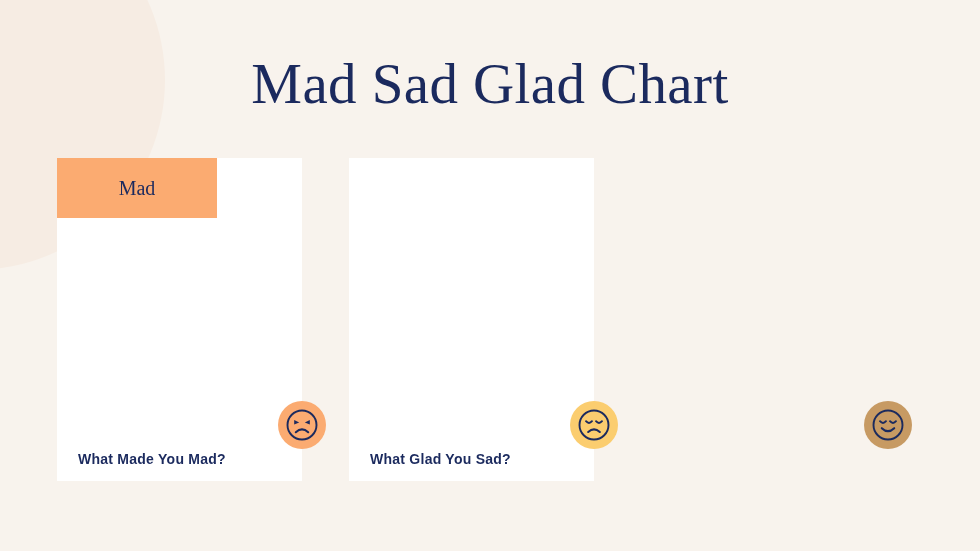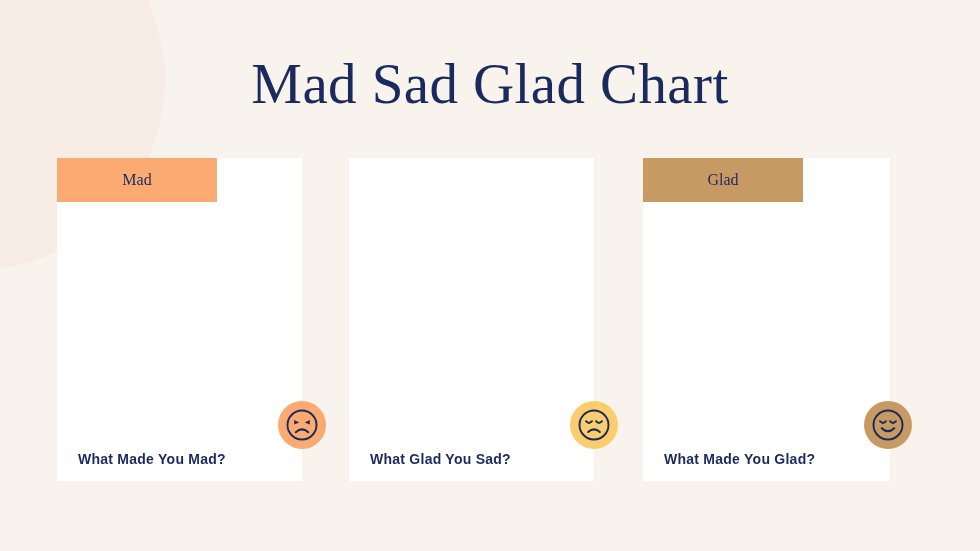--- a/index.html
+++ b/index.html
@@ -55,27 +55,27 @@
     background: #ffffff;
   }
   .card.mad  { left: 57px;  width: 245px; height: 323px; }
   .card.sad  { left: 349px; width: 245px; height: 323px; }
   .card.glad { left: 643px; width: 247px; height: 323px; }
 
   .card-header {
     position: absolute;
     left: 0;
     top: 0;
-    height: 44px;
+    height: 60px;
     width: 160px;
     display: flex;
     align-items: center;
     justify-content: center;
     font-family: "Liberation Serif", "DejaVu Serif", serif;
-    font-size: 16px;
+    font-size: 20px;
     color: #1b2a5e;
     box-sizing: border-box;
   }
   .card.mad  .card-header { background: #fbab71; }
   .card.sad  .card-header { background: #fbcd6f; }
   .card.glad .card-header { background: #c79a63; }
 
   .card-question {
     position: absolute;
     left: 21px;
@@ -114,24 +114,20 @@
 
   <div class="card mad">
     <div class="card-header">Mad</div>
     <div class="card-question">What Made You Mad?</div>
   </div>
 
   <div class="card sad">
     <div class="card-question">What Glad You Sad?</div>
   </div>
 
-  <div class="card glad">
-    <div class="card-header">Glad</div>
-    <div class="card-question">What Made You Glad?</div>
-  </div>
 
   <div class="emoji mad">
     <svg width="36" height="36" viewBox="0 0 36 36">
       <circle cx="18" cy="18" r="14.5" fill="none" stroke="#1b2a5e" stroke-width="1.9"></circle>
       <path d="M10.2 13.0 L15.2 15.6 L10.2 17.4 Z" fill="#1b2a5e"></path>
       <path d="M25.8 13.0 L20.8 15.6 L25.8 17.4 Z" fill="#1b2a5e"></path>
       <path d="M11.8 25.2 Q18 19.6 24.2 25.2" fill="none" stroke="#1b2a5e" stroke-width="2.1" stroke-linecap="round"></path>
     </svg>
   </div>
 

